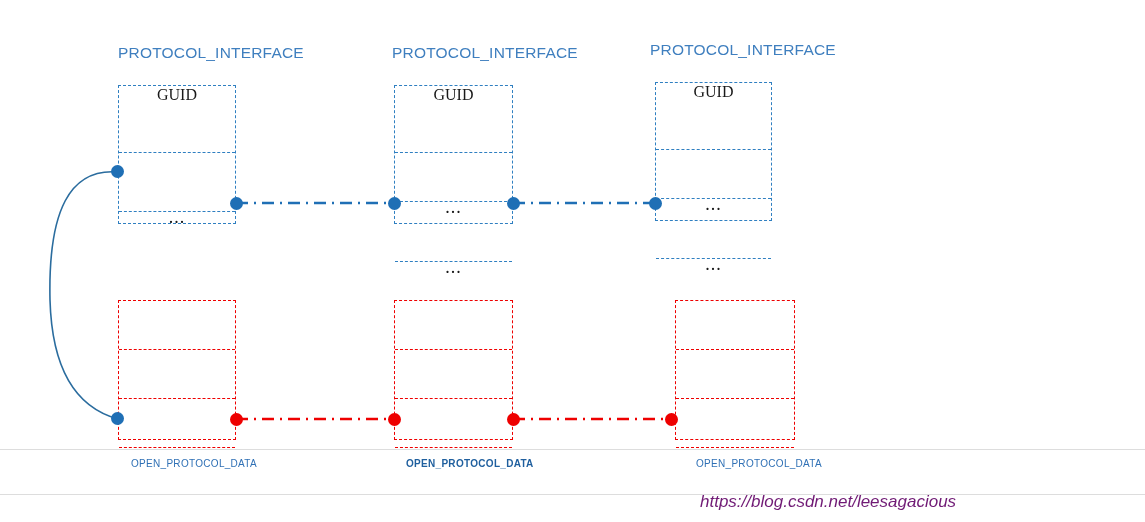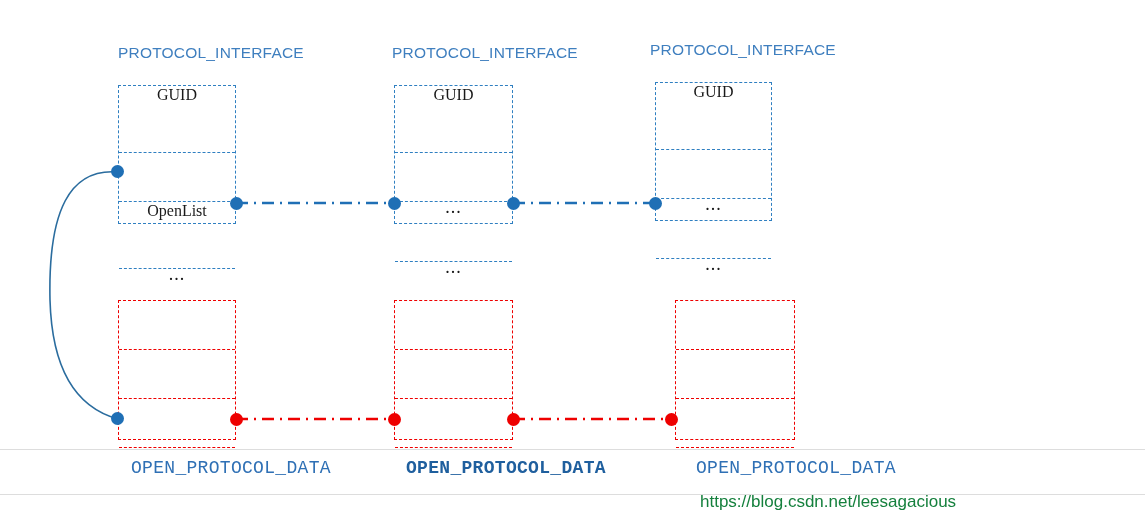--- a/index.html
+++ b/index.html
@@ -82,22 +82,22 @@
     position: absolute;
     left: 0; top: 0;
     width: 1145px;
     height: 522px;
     pointer-events: none;
   }
 
   
   .data-label {
     position: absolute;
-    font-family: Liberation Mono, monospace;
-    font-size: 18px;
+    font-family: Liberation Sans, sans-serif;
+    font-size: 10px;
     letter-spacing: 0.3px;
     color: #2f70b5;
     white-space: nowrap;
   }
   .data-label.bold {
     font-weight: bold;
     color: #1f5f9e;
   }
 
   
@@ -107,42 +107,40 @@
     width: 1145px;
     height: 1px;
     background: #dddddd;
   }
 
   
   .watermark {
     position: absolute;
     font-family: "Liberation Sans", sans-serif;
     font-size: 17px;
-    color: #15803d;
-    white-space: nowrap;
+    color: #701a75;
+    white-space: nowrap;
+    font-style: italic;
   }
 </style>
 </head>
 <body>
 
 <div id="stage">
 
   <div class="iface-header" style="left:118px; top:44px;">PROTOCOL_INTERFACE</div>
   <div class="iface-header" style="left:392px; top:44px;">PROTOCOL_INTERFACE</div>
   <div class="iface-header" style="left:650px; top:41px;">PROTOCOL_INTERFACE</div>
 
   <div class="struct blue" style="left:118px; top:85px; width:118px; height:139px;">
     <div class="row">
         <span>GUID</span>
       </div>
     <div class="row">
         <span></span>
-      </div>
-    <div class="row">
-        <span>OpenList</span>
       </div>
     <div class="row">
         <span class="ellipsis">...</span>
       </div>
   </div>
 
   <div class="struct blue" style="left:394px; top:85px; width:119px; height:139px;">
     <div class="row">
         <span>GUID</span>
       </div>

